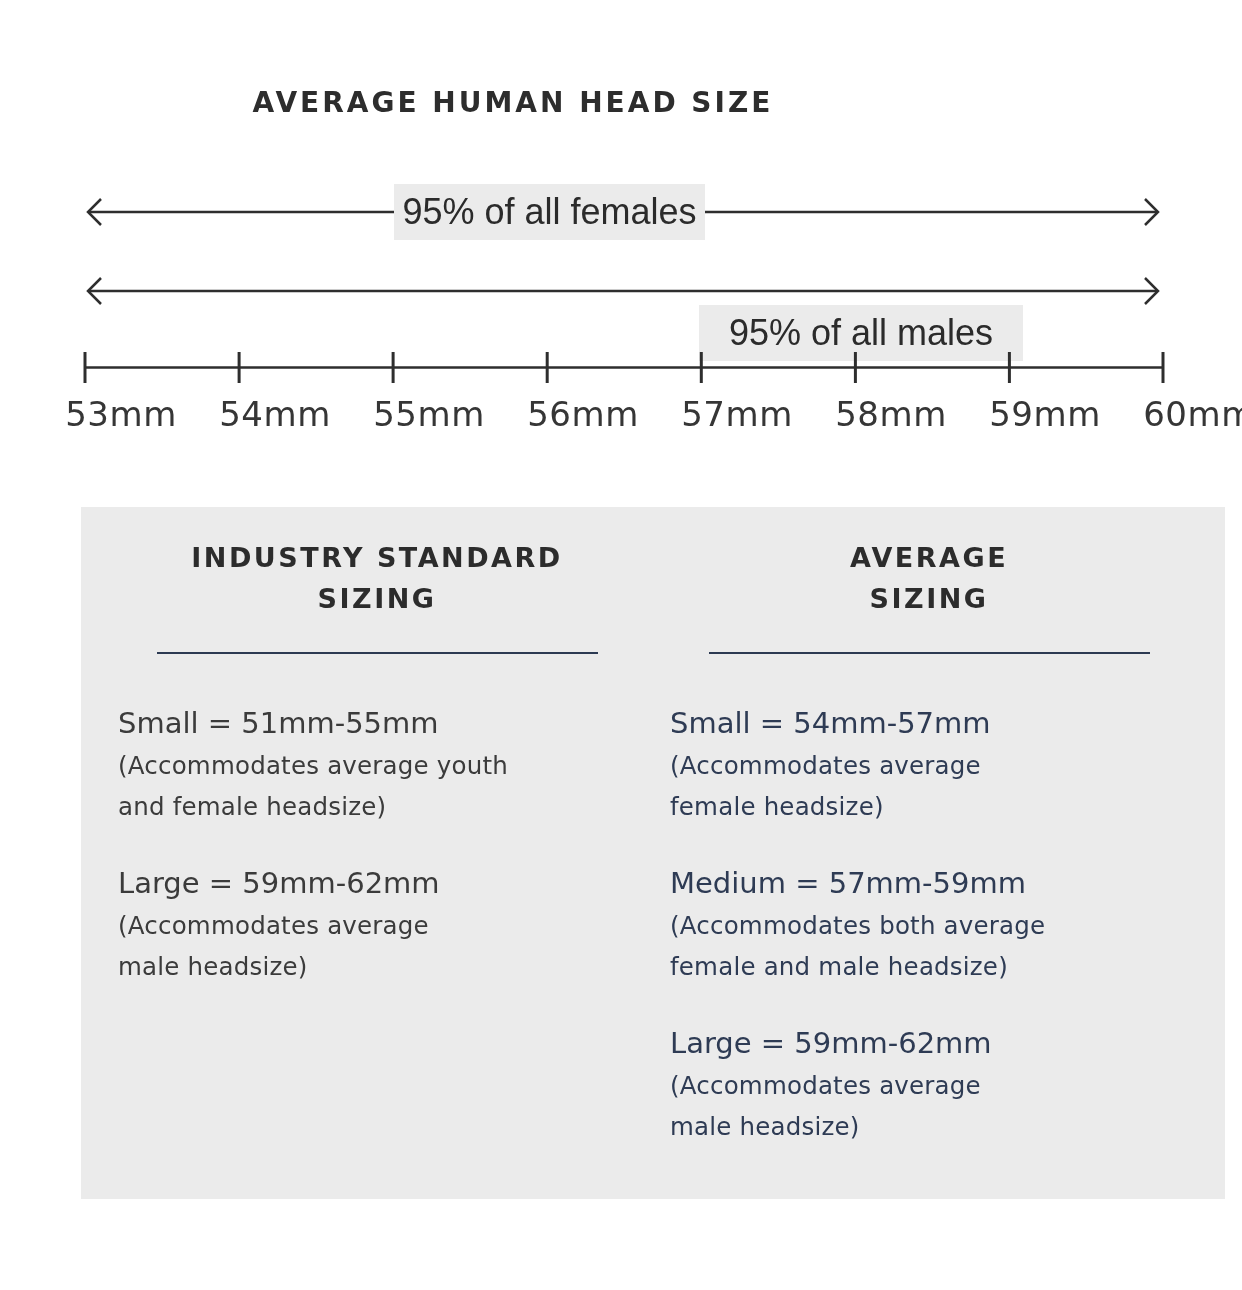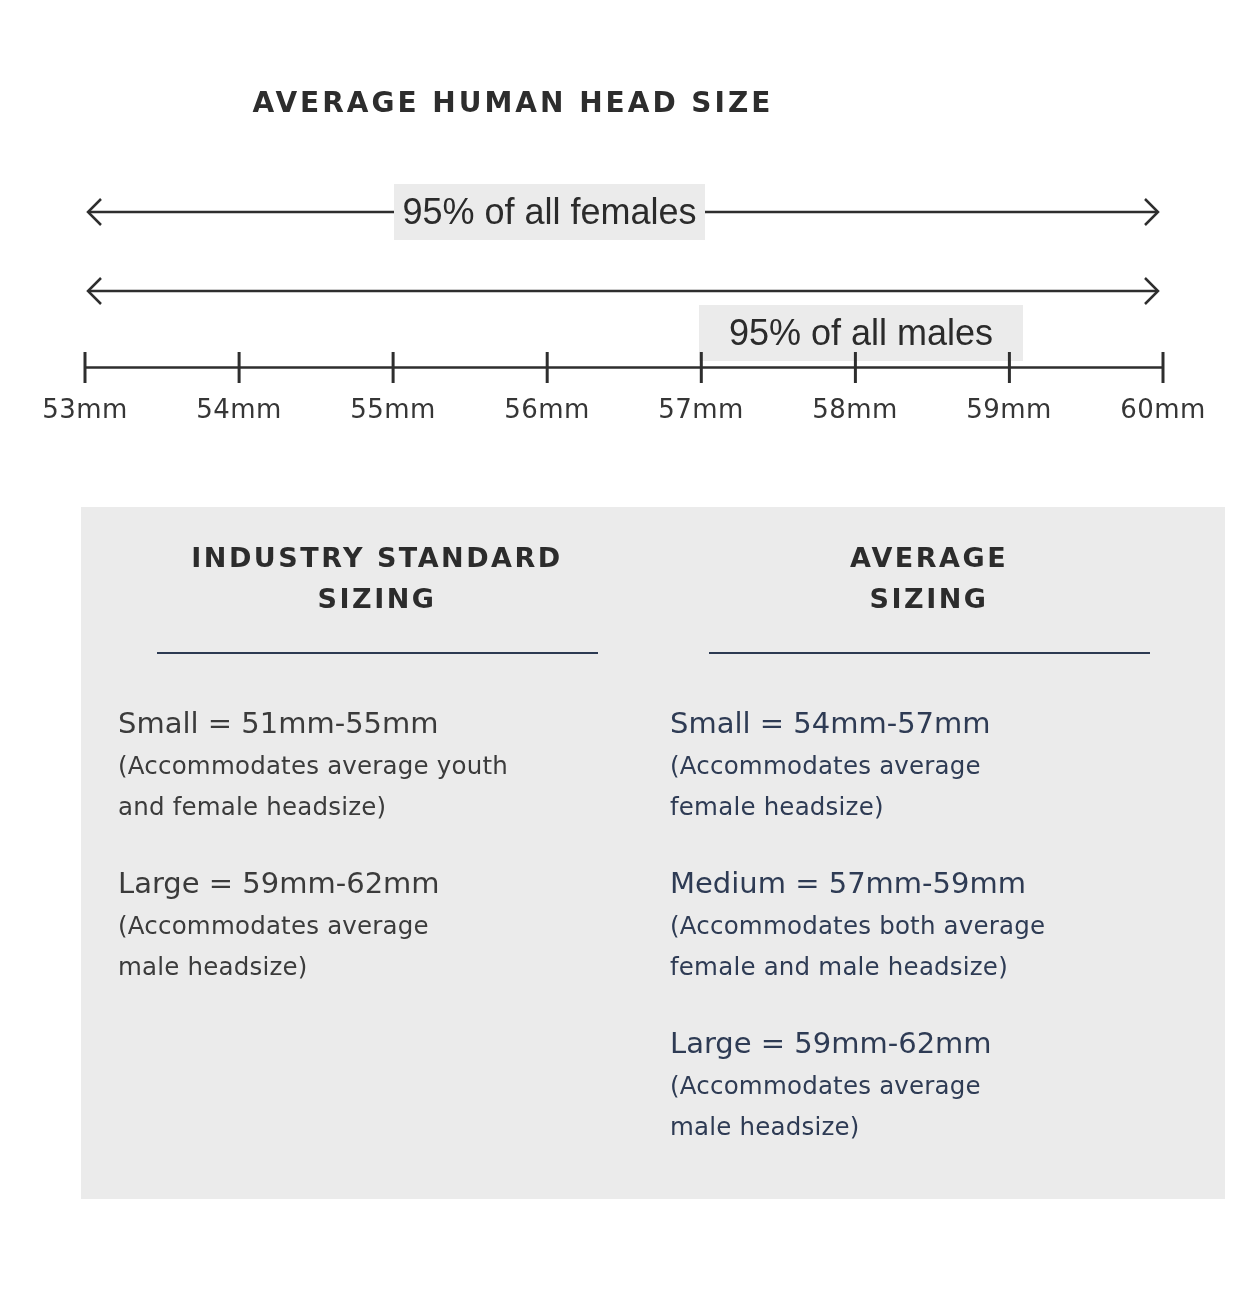--- a/index.html
+++ b/index.html
@@ -62,24 +62,25 @@
   .ruler-labels {
     position: absolute;
     top: 394px;
     left: 0;
     width: 1242px;
     height: 34px;
   }
   .ruler-label {
     position: absolute;
     transform: translateX(-50%);
-    font-size: 26px;
+    font-size: 34px;
     color: #363636;
     letter-spacing: 0.5px;
     white-space: nowrap;
+    margin-left: 36px;
   }
 
   
   .sizing-box {
     position: absolute;
     top: 507px;
     width: 592px;
     height: 692px;
     background: #ebebeb;
     box-sizing: border-box;

